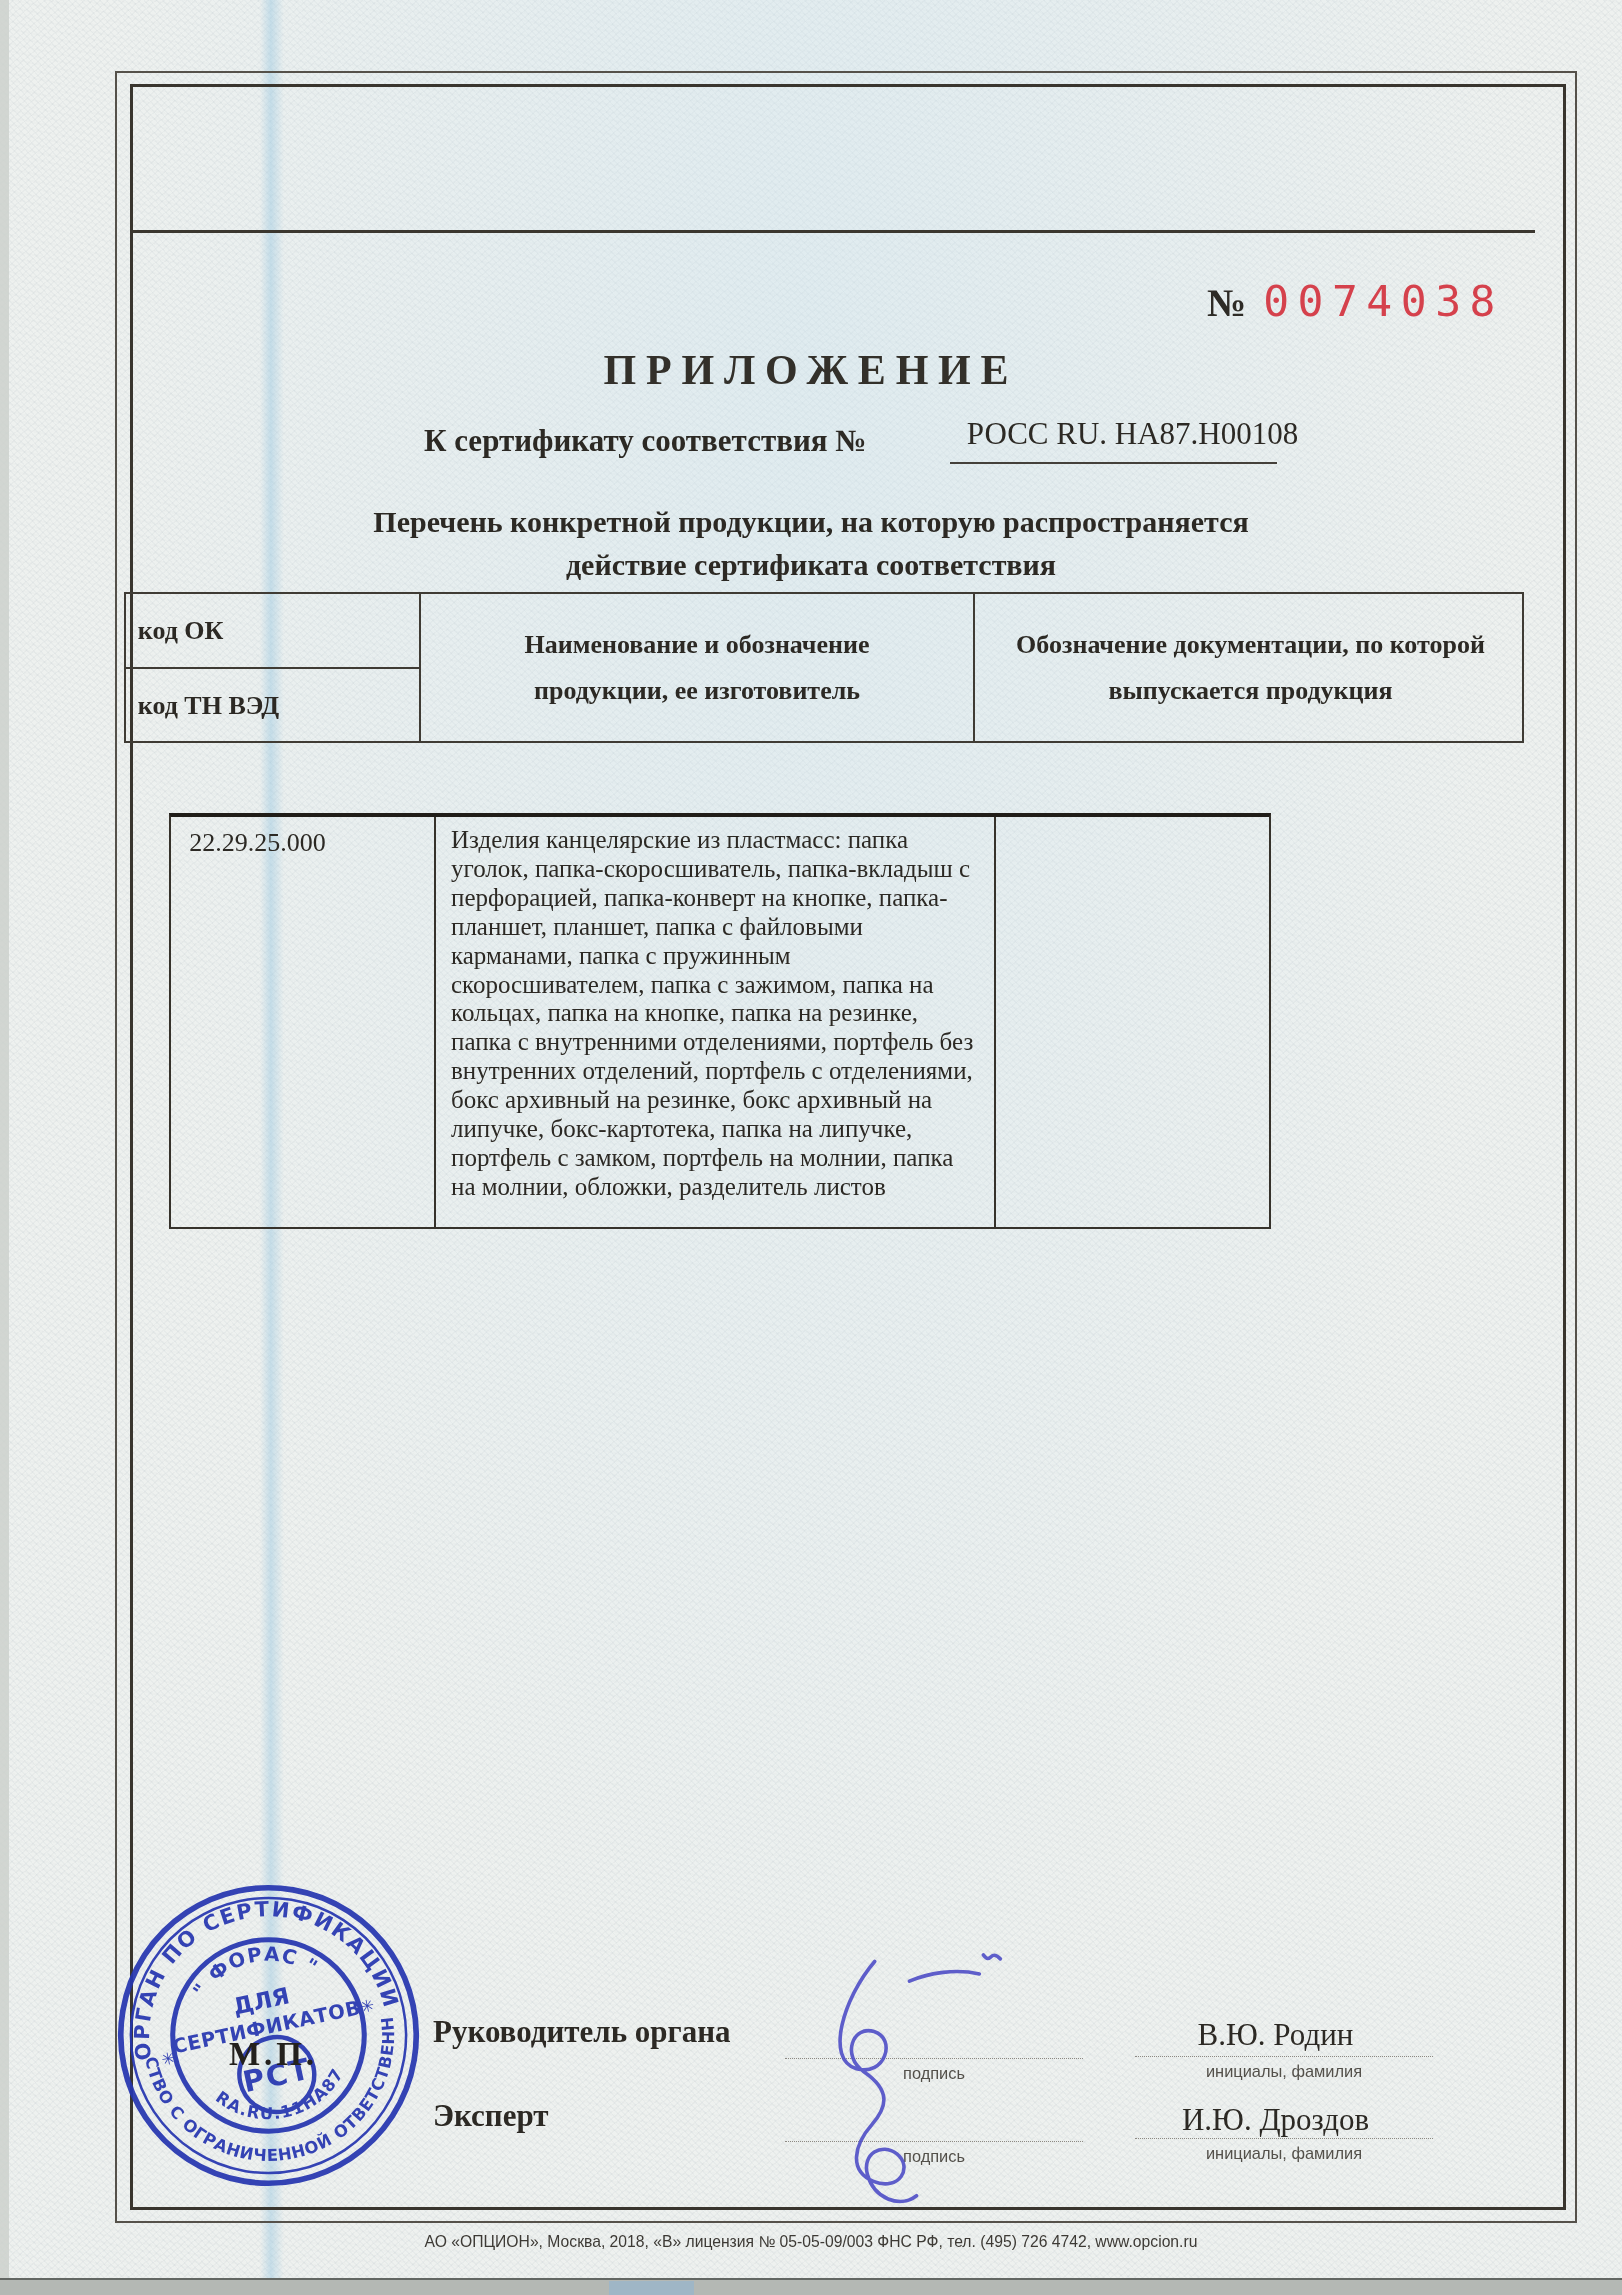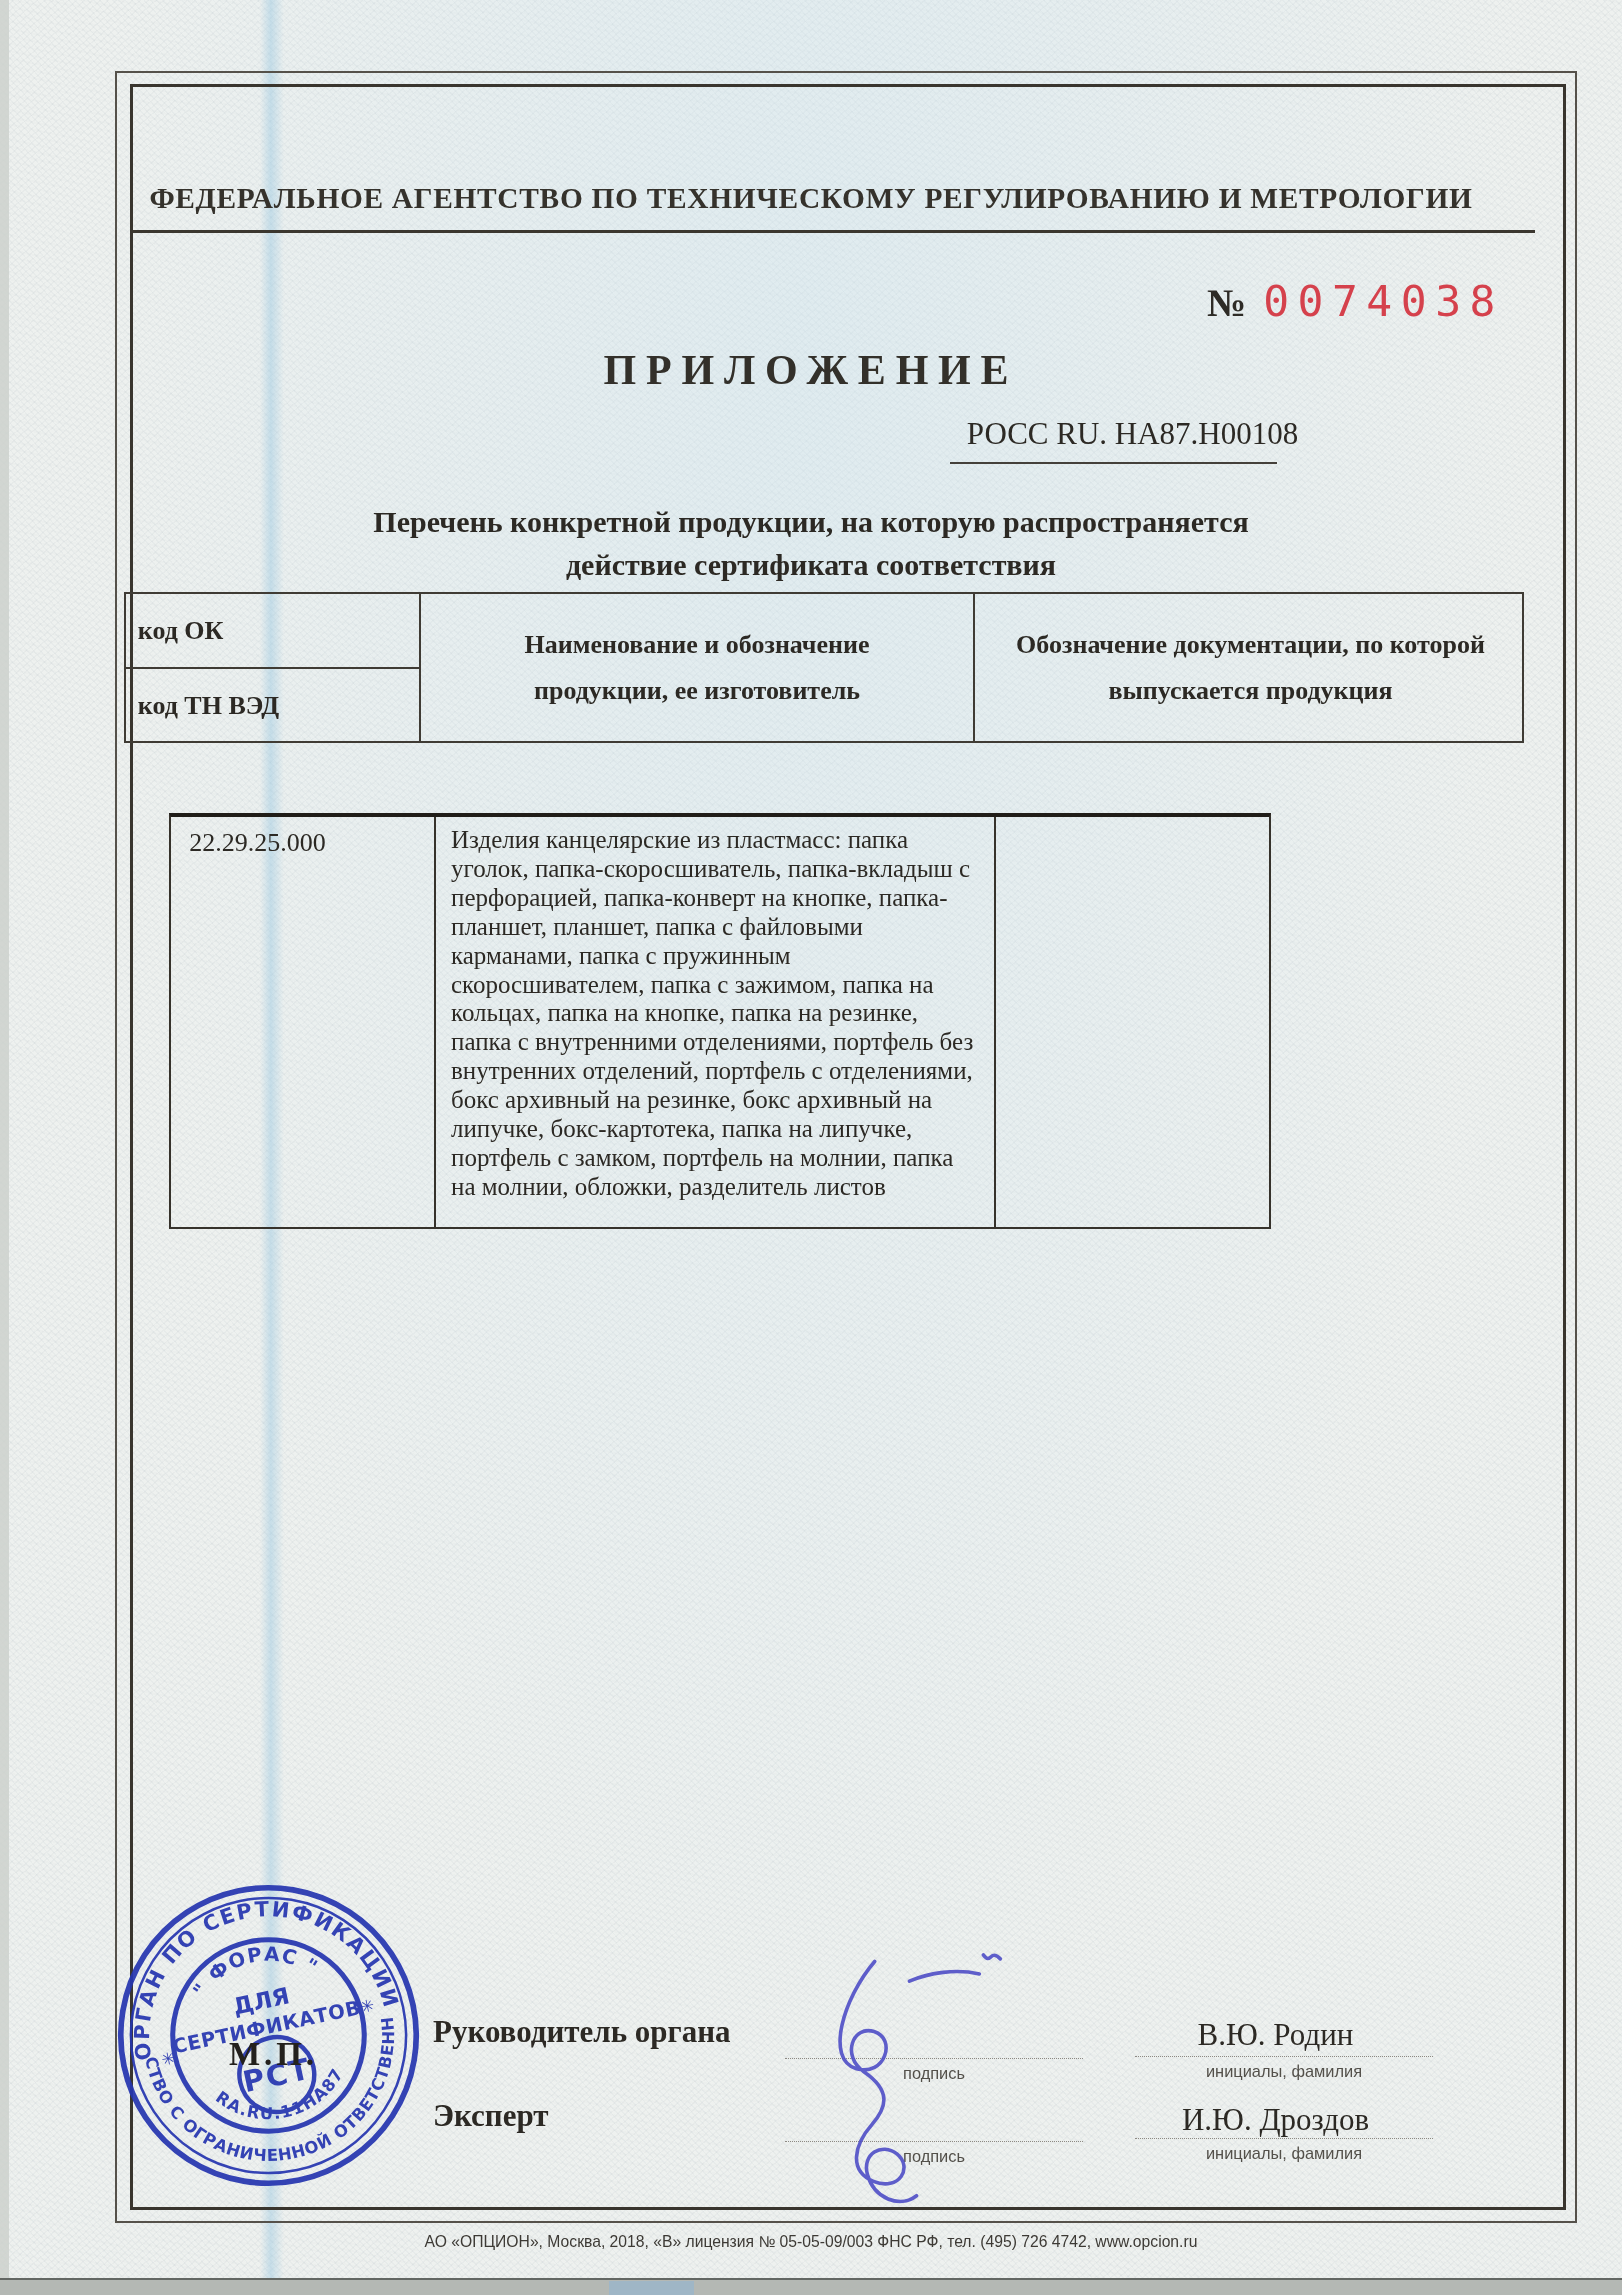--- a/index.html
+++ b/index.html
@@ -86,30 +86,30 @@
 </head>
 <body>
 
 <div class="page">
 
   <div class="abs left-edge"></div>
   <div class="abs fold-stripe"></div>
   <div class="abs frame-outer"></div>
   <div class="abs frame-inner"></div>
 
-  <div class="abs centerband agency">ФЕДЕРАЛЬНОЕ АГЕНТСТВО ПО ТЕХНИЧЕСКОМУ РЕГУЛИРОВАНИЮ И МЕТРОЛОГИИ</div>
   <div class="abs rule"></div>
 
   <div class="abs doc-num">
     <span class="nosign">№</span>
     <span class="digits" style="color:#d5414c;">0074038</span>
   </div>
 
   <div class="abs centerband main-title">ПРИЛОЖЕНИЕ</div>
 
+  <div class="abs cert-label">К сертификату соответствия №</div>
   <div class="abs cert-value">РОСС RU. НА87.Н00108</div>
   <div class="abs cert-underline"></div>
 
   <div class="abs centerband purpose1">Перечень конкретной продукции,  на которую распространяется</div>
   <div class="abs centerband purpose2">действие сертификата соответствия</div>
 
   <div class="abs thead">
     <div class="v1"></div>
     <div class="v2"></div>
     <div class="hsplit"></div>

